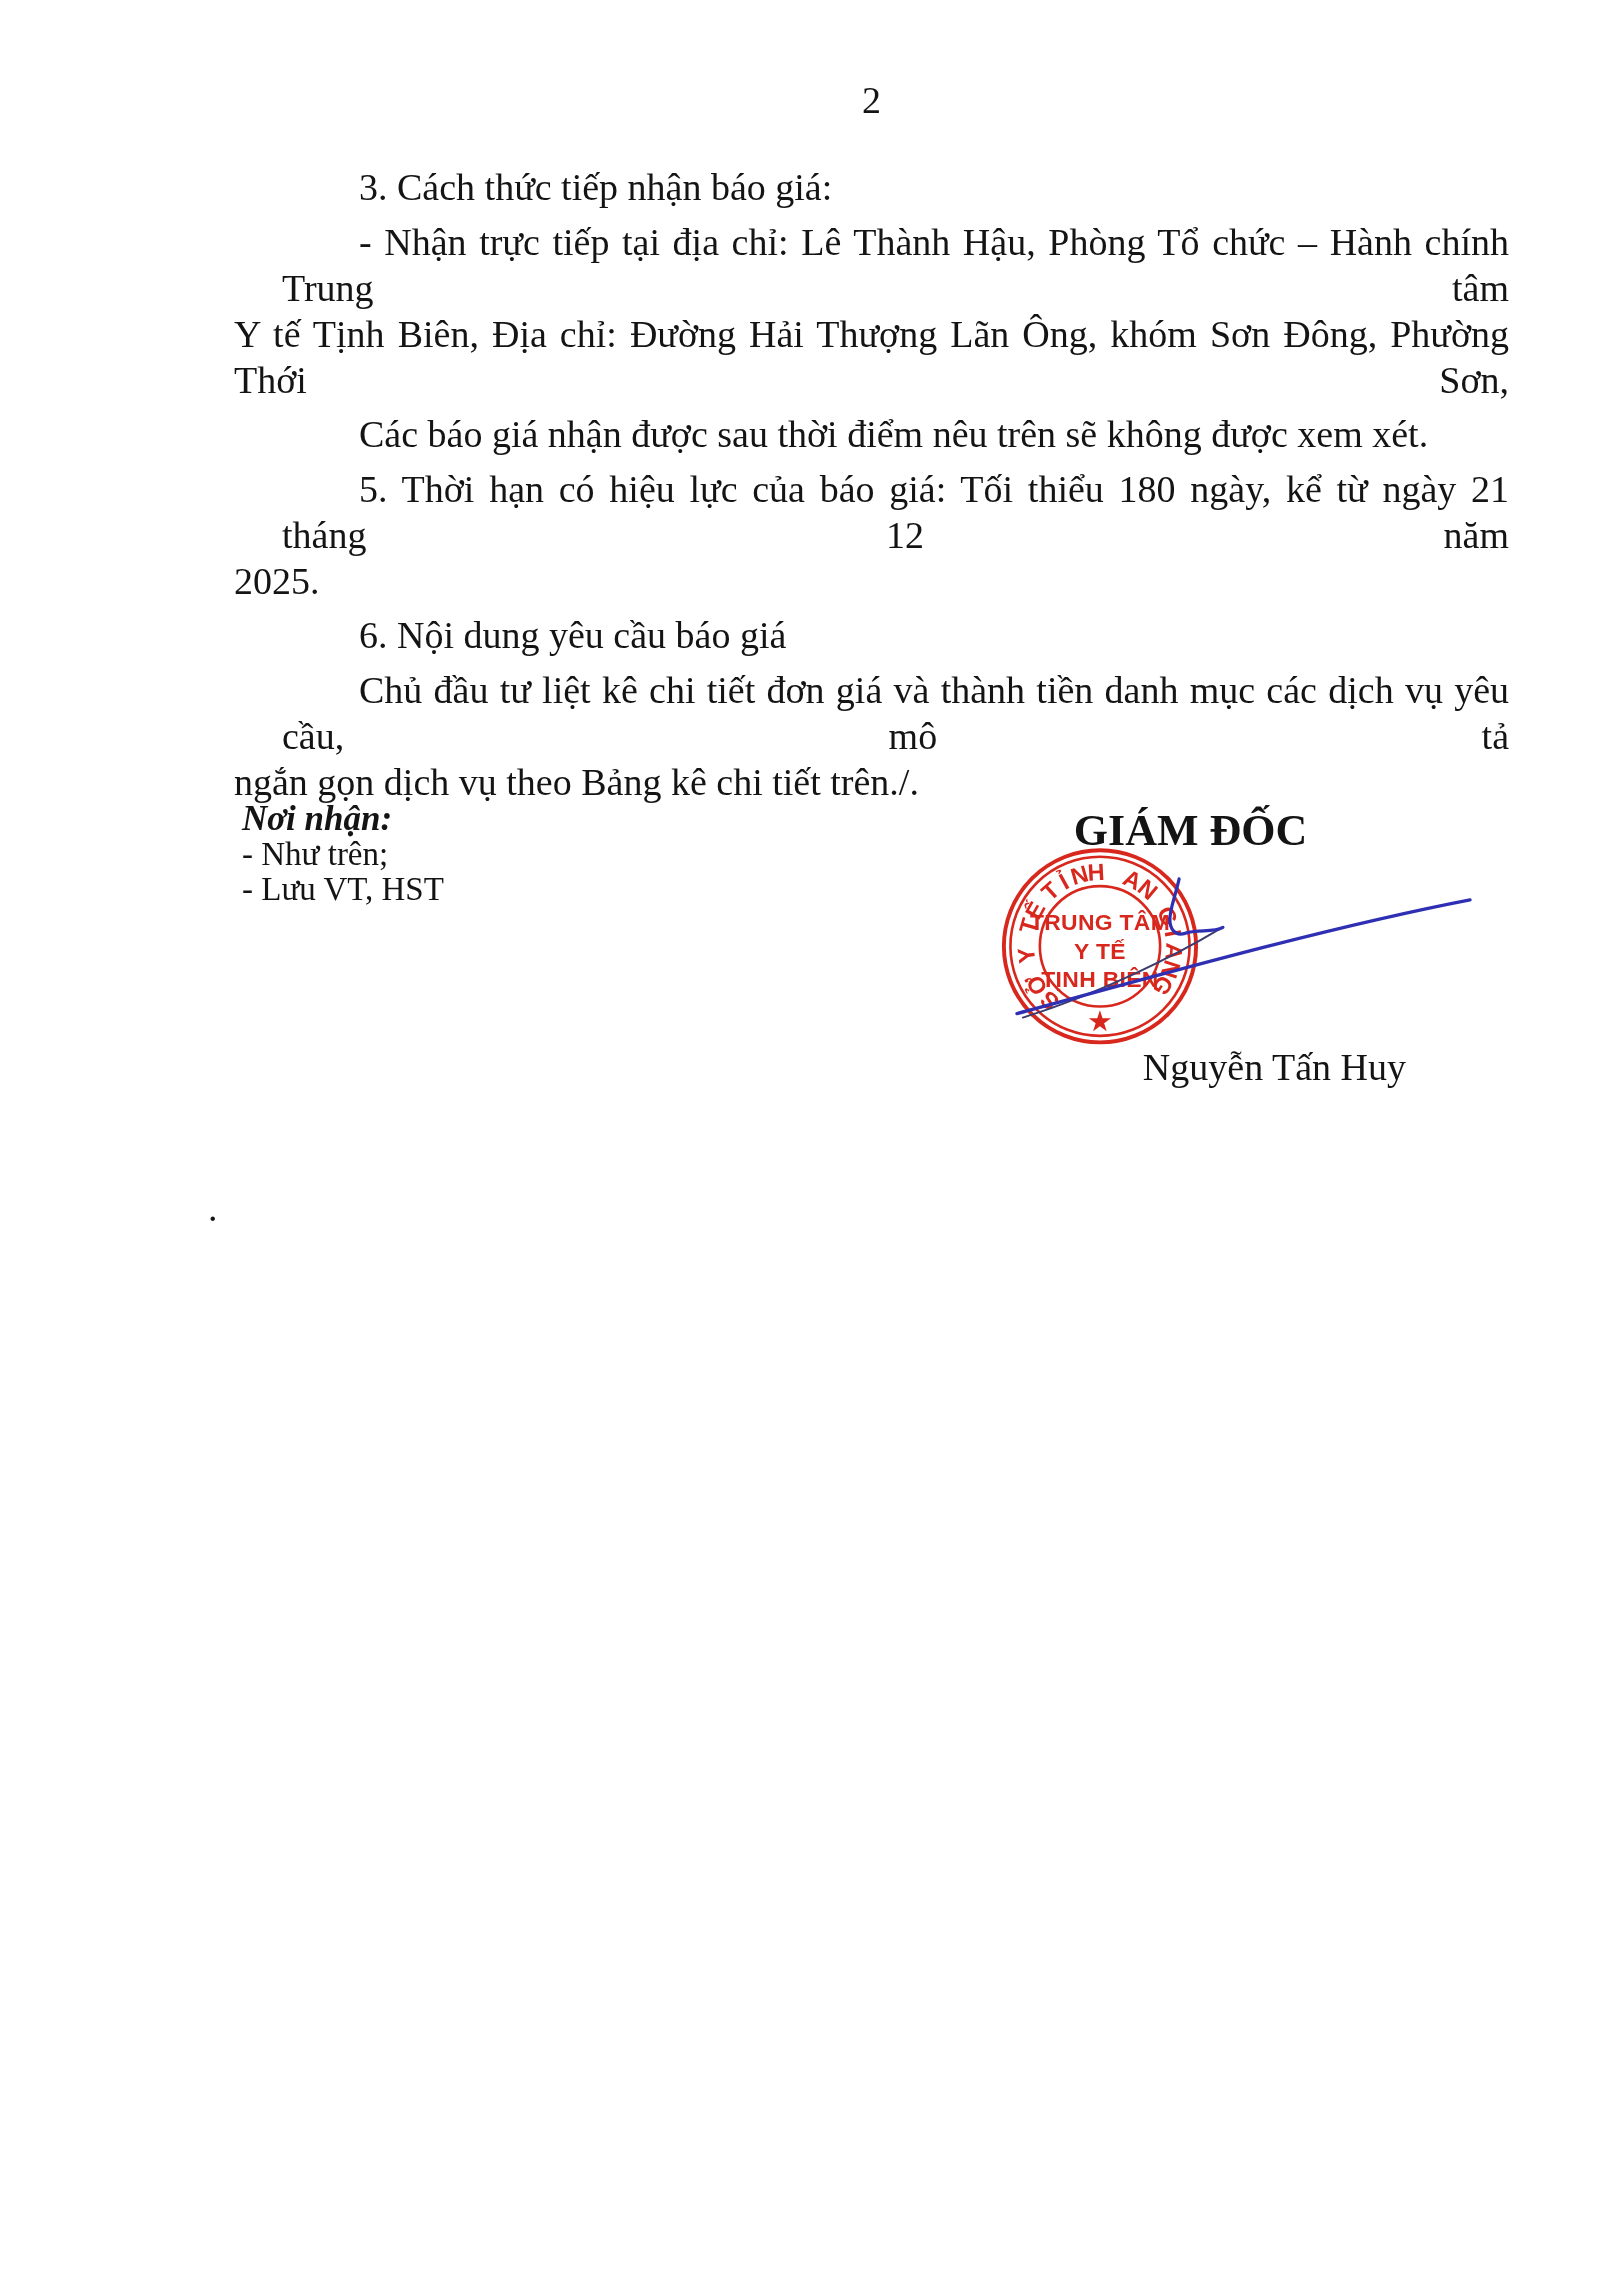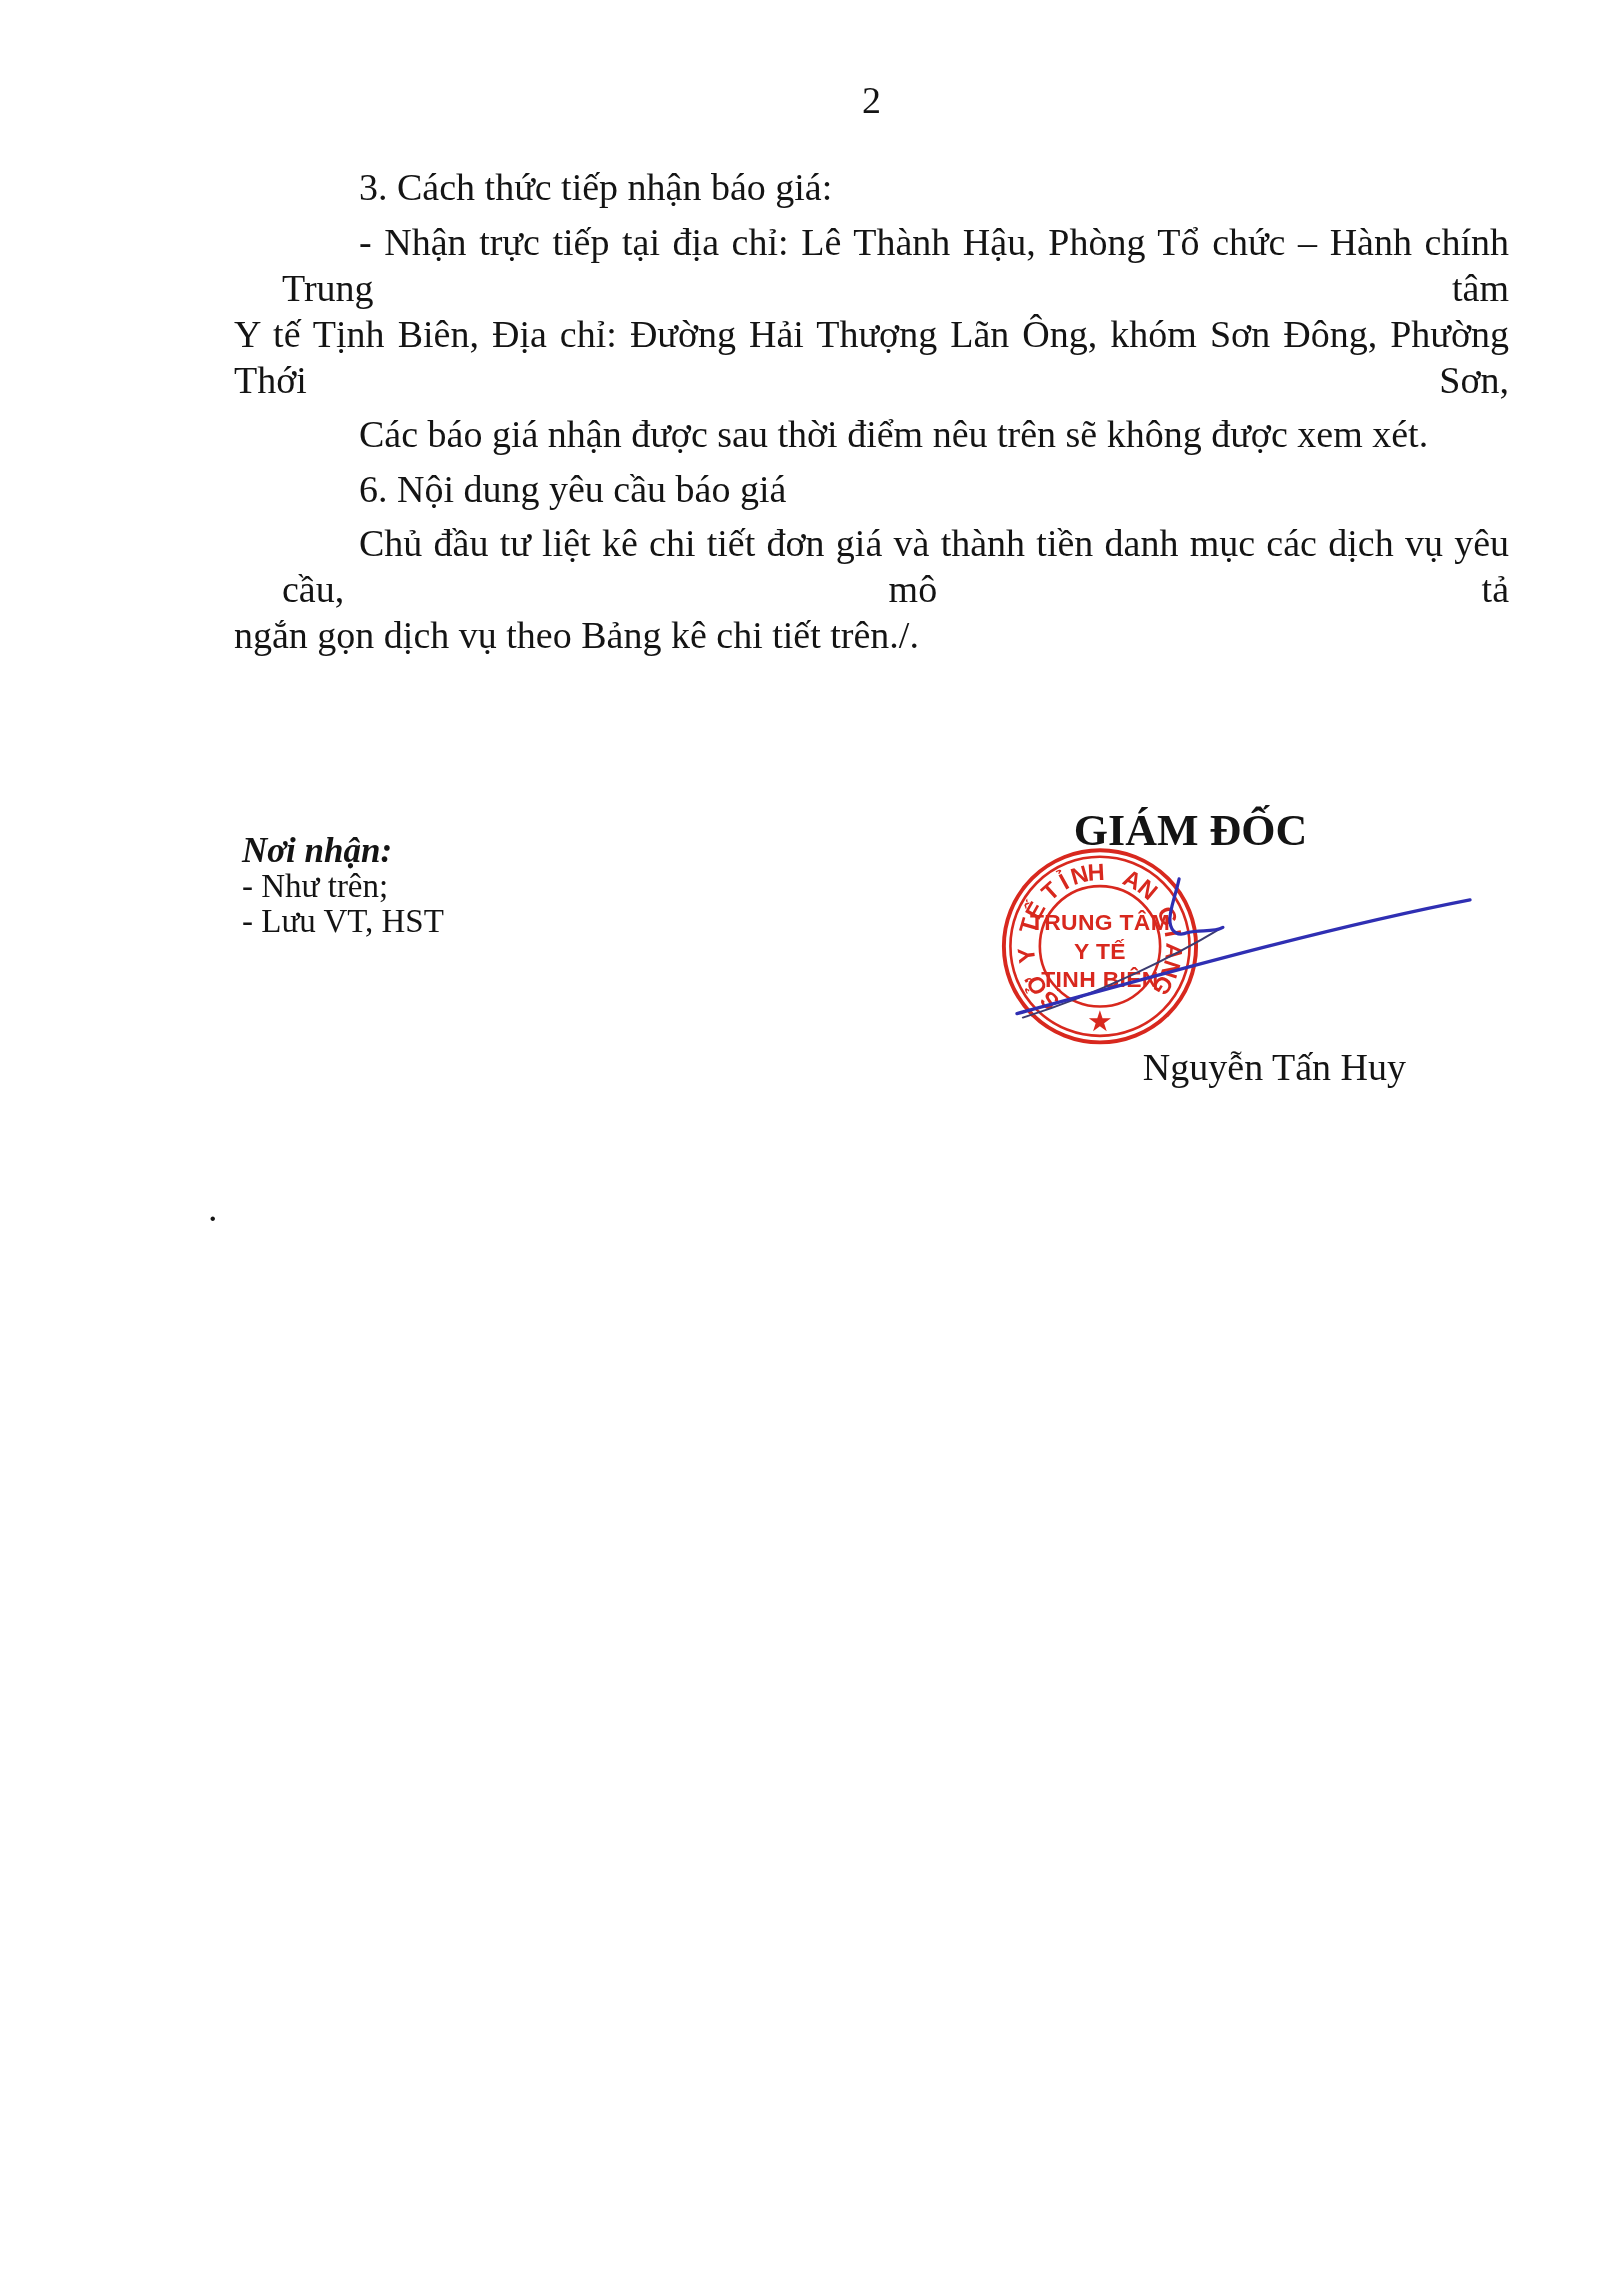--- a/index.html
+++ b/index.html
@@ -34,21 +34,20 @@
     left: 242px;
     top: 801px;
     font-size: 33px;
     line-height: 35px;
   }
   .rec-title {
     font-weight: bold;
     font-style: italic;
     font-size: 35px;
     margin-bottom: 1.3px;
-    margin-top: 32px;
   }
   .sig-title {
     position: absolute;
     left: 981px;
     top: 810px;
     width: 419px;
     text-align: center;
     font-weight: bold;
     font-size: 44px;
     line-height: 42px;
@@ -102,20 +101,24 @@
         <div class="para">
           <div class="line jline first">- Nhận trực tiếp tại địa chỉ: Lê Thành Hậu, Phòng Tổ chức – Hành chính Trung tâm</div>
           <div class="line jline">Y tế Tịnh Biên, Địa chỉ: Đường Hải Thượng Lãn Ông, khóm Sơn Đông, Phường Thới Sơn,</div>
         </div>
         <div class="para">
         </div>
         <div class="para">
           <div class="line first">Các báo giá nhận được sau thời điểm nêu trên sẽ không được xem xét.</div>
         </div>
         <div class="para">
+          <div class="line jline first">5. Thời hạn có hiệu lực của báo giá: Tối thiểu 180 ngày, kể từ ngày 21 tháng 12 năm</div>
+          <div class="line">2025.</div>
+        </div>
+        <div class="para">
           <div class="line first">6. Nội dung yêu cầu báo giá</div>
         </div>
         <div class="para">
           <div class="line jline first">Chủ đầu tư liệt kê chi tiết đơn giá và thành tiền danh mục các dịch vụ yêu cầu, mô tả</div>
           <div class="line">ngắn gọn dịch vụ theo Bảng kê chi tiết trên./.</div>
         </div>
       </div>
   </div>
 
   <div class="recipients">

